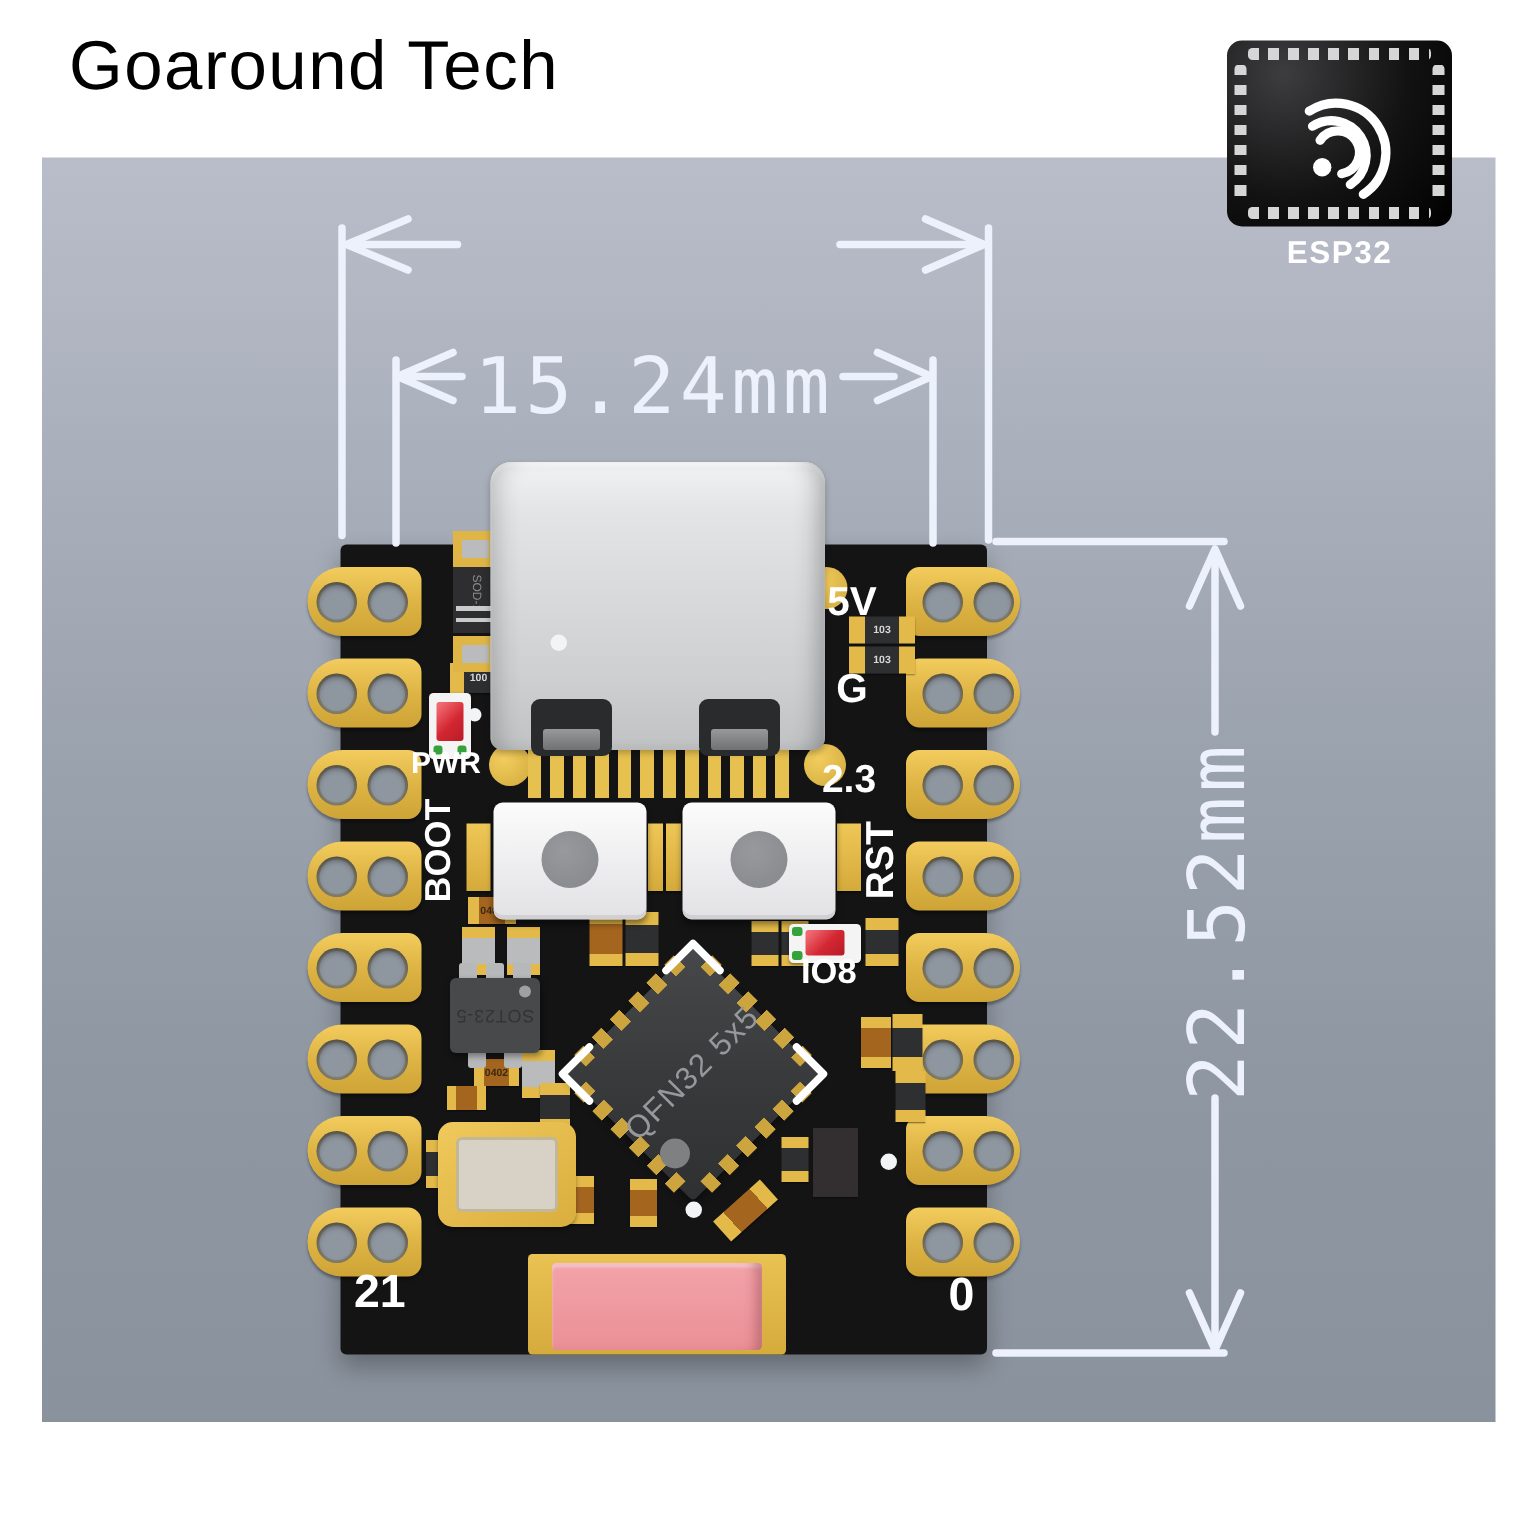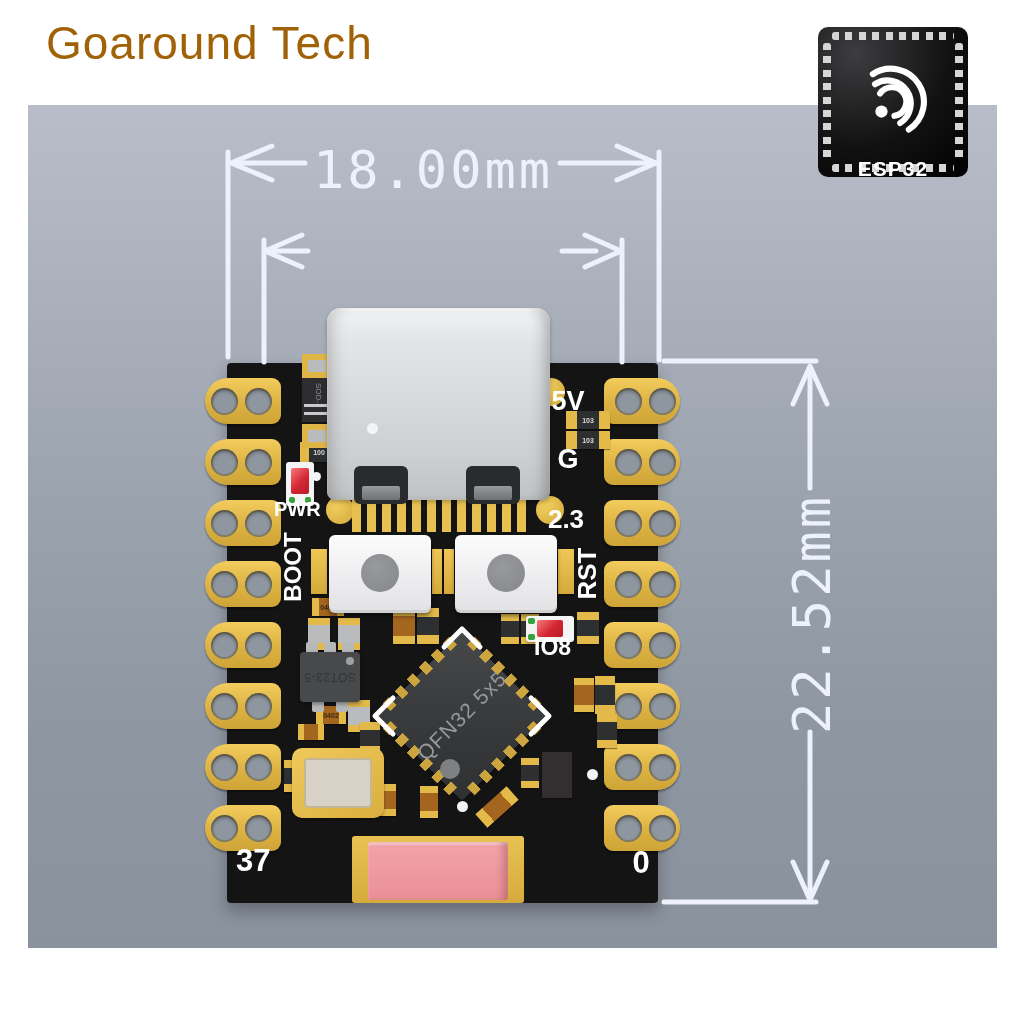--- a/index.html
+++ b/index.html
@@ -1,29 +1,29 @@
 <!DOCTYPE html>
 <html><head>
 <meta charset="utf-8">
 <style>
   html,body{margin:0;padding:0;background:#ffffff;}
   .stage{position:relative;width:1024px;height:1024px;background:#ffffff;overflow:hidden;
          font-family:"Liberation Sans",sans-serif;}
   .abs{position:absolute;}
 
   
-  .hdr-brand{left:46px;top:16px;font-size:46px;color:#a16207;letter-spacing:1px;}
+  .hdr-brand{left:46px;top:16px;font-size:46px;color:#000000;letter-spacing:1px;}
   .hdr-sub{left:56px;top:66px;font-size:27px;color:#252a55;letter-spacing:3px;}
 
   
   .panel{left:28px;top:105px;width:969px;height:843px;
     background:linear-gradient(180deg,#b9bdc9 0%,#abb1bc 22%,#9aa2ad 48%,#8f97a2 72%,#8a929d 100%);}
 
   
-  .badge{left:818px;top:27px;width:150px;height:150px;border-radius:10px;
+  .badge{left:818px;top:27px;width:150px;height:124px;border-radius:10px;
     background:radial-gradient(circle at 25% 18%,#3d3d40,#121212 55%,#000 100%);}
   .badge .pins-t,.badge .pins-b{position:absolute;left:14px;right:14px;height:8px;
     background:repeating-linear-gradient(90deg,#d6d6d6 0 7px,transparent 7px 13.4px);border-radius:3px;}
   .badge .pins-t{top:5px}.badge .pins-b{bottom:5px}
   .badge .pins-l,.badge .pins-r{position:absolute;top:16px;bottom:16px;width:8px;
     background:repeating-linear-gradient(180deg,#d6d6d6 0 7px,transparent 7px 13.4px);border-radius:3px;}
   .badge .pins-l{left:5px}.badge .pins-r{right:5px}
   .badge-label{position:absolute;left:0;right:0;top:130px;text-align:center;color:#fff;
     font-weight:bold;font-size:21px;letter-spacing:1px;}
   .badge-logo{position:absolute;left:39px;top:34px;}
@@ -313,21 +313,21 @@
     <div class="gdot" style="left:2px;bottom:2px;width:7px;height:6px"></div>
   </div>
 
   <div class="abs silk c" style="left:540px;top:386px;width:56px;font-size:27px">5V</div>
   <div class="abs silk c" style="left:540px;top:444px;width:56px;font-size:27px">G</div>
   <div class="abs silk c" style="left:536px;top:504px;width:60px;font-size:26px">2.3</div>
   <div class="abs silk c" style="left:547px;top:558px;width:80px;font-size:26px;transform:rotate(-90deg)">RST</div>
   <div class="abs silk" style="left:274px;top:498px;font-size:20px">PWR</div>
   <div class="abs silk c" style="left:253px;top:553px;width:80px;font-size:24px;transform:rotate(-90deg)">BOOT</div>
   <div class="abs silk" style="left:534px;top:634px;font-size:23px">IO8</div>
-  <div class="abs silk" style="left:236px;top:843px;font-size:31px">37</div>
+  <div class="abs silk" style="left:236px;top:843px;font-size:31px">21</div>
   <div class="abs silk c" style="left:628px;top:845px;width:26px;font-size:31px">0</div>
   <div class="abs" id="dot-layer">
       <div class="dotw" style="left: 366.5px; top: 422.5px; width: 11px; height: 11px;"></div>
       <div class="dotw" style="left: 311.5px; top: 471.5px; width: 9px; height: 9px;"></div>
       <div class="dotw" style="left: 586.5px; top: 768.5px; width: 11px; height: 11px;"></div>
       <div class="dotw" style="left: 456.5px; top: 800.5px; width: 11px; height: 11px;"></div>
     </div>
 
   <svg class="overlay" width="1024" height="1024" viewBox="0 0 1024 1024">
     <g stroke="#ecf1fb" stroke-width="5" fill="none" stroke-linecap="round" stroke-linejoin="round">
@@ -354,16 +354,16 @@
       <polyline points="793,862 810,900 827,862"></polyline>
     </g>
     <g stroke="#ffffff" stroke-width="5" fill="none" stroke-linecap="round" stroke-linejoin="round">
 
       <polyline points="444,647 462,629 480,647"></polyline>
       <polyline points="531,698 549,716 531,734"></polyline>
       <polyline points="393,698 375,716 393,734"></polyline>
     </g>
   </svg>
 
-  <div class="abs dim-label" style="left:303px;top:140px;width:260px">18.00mm</div>
+  <div class="abs dim-label" style="left:306px;top:228px;width:260px">15.24mm</div>
   <div class="abs dim-label" style="left:682px;top:584px;width:260px;transform:rotate(-90deg)">22.52mm</div>
 
 </div>
 
 </body></html>

